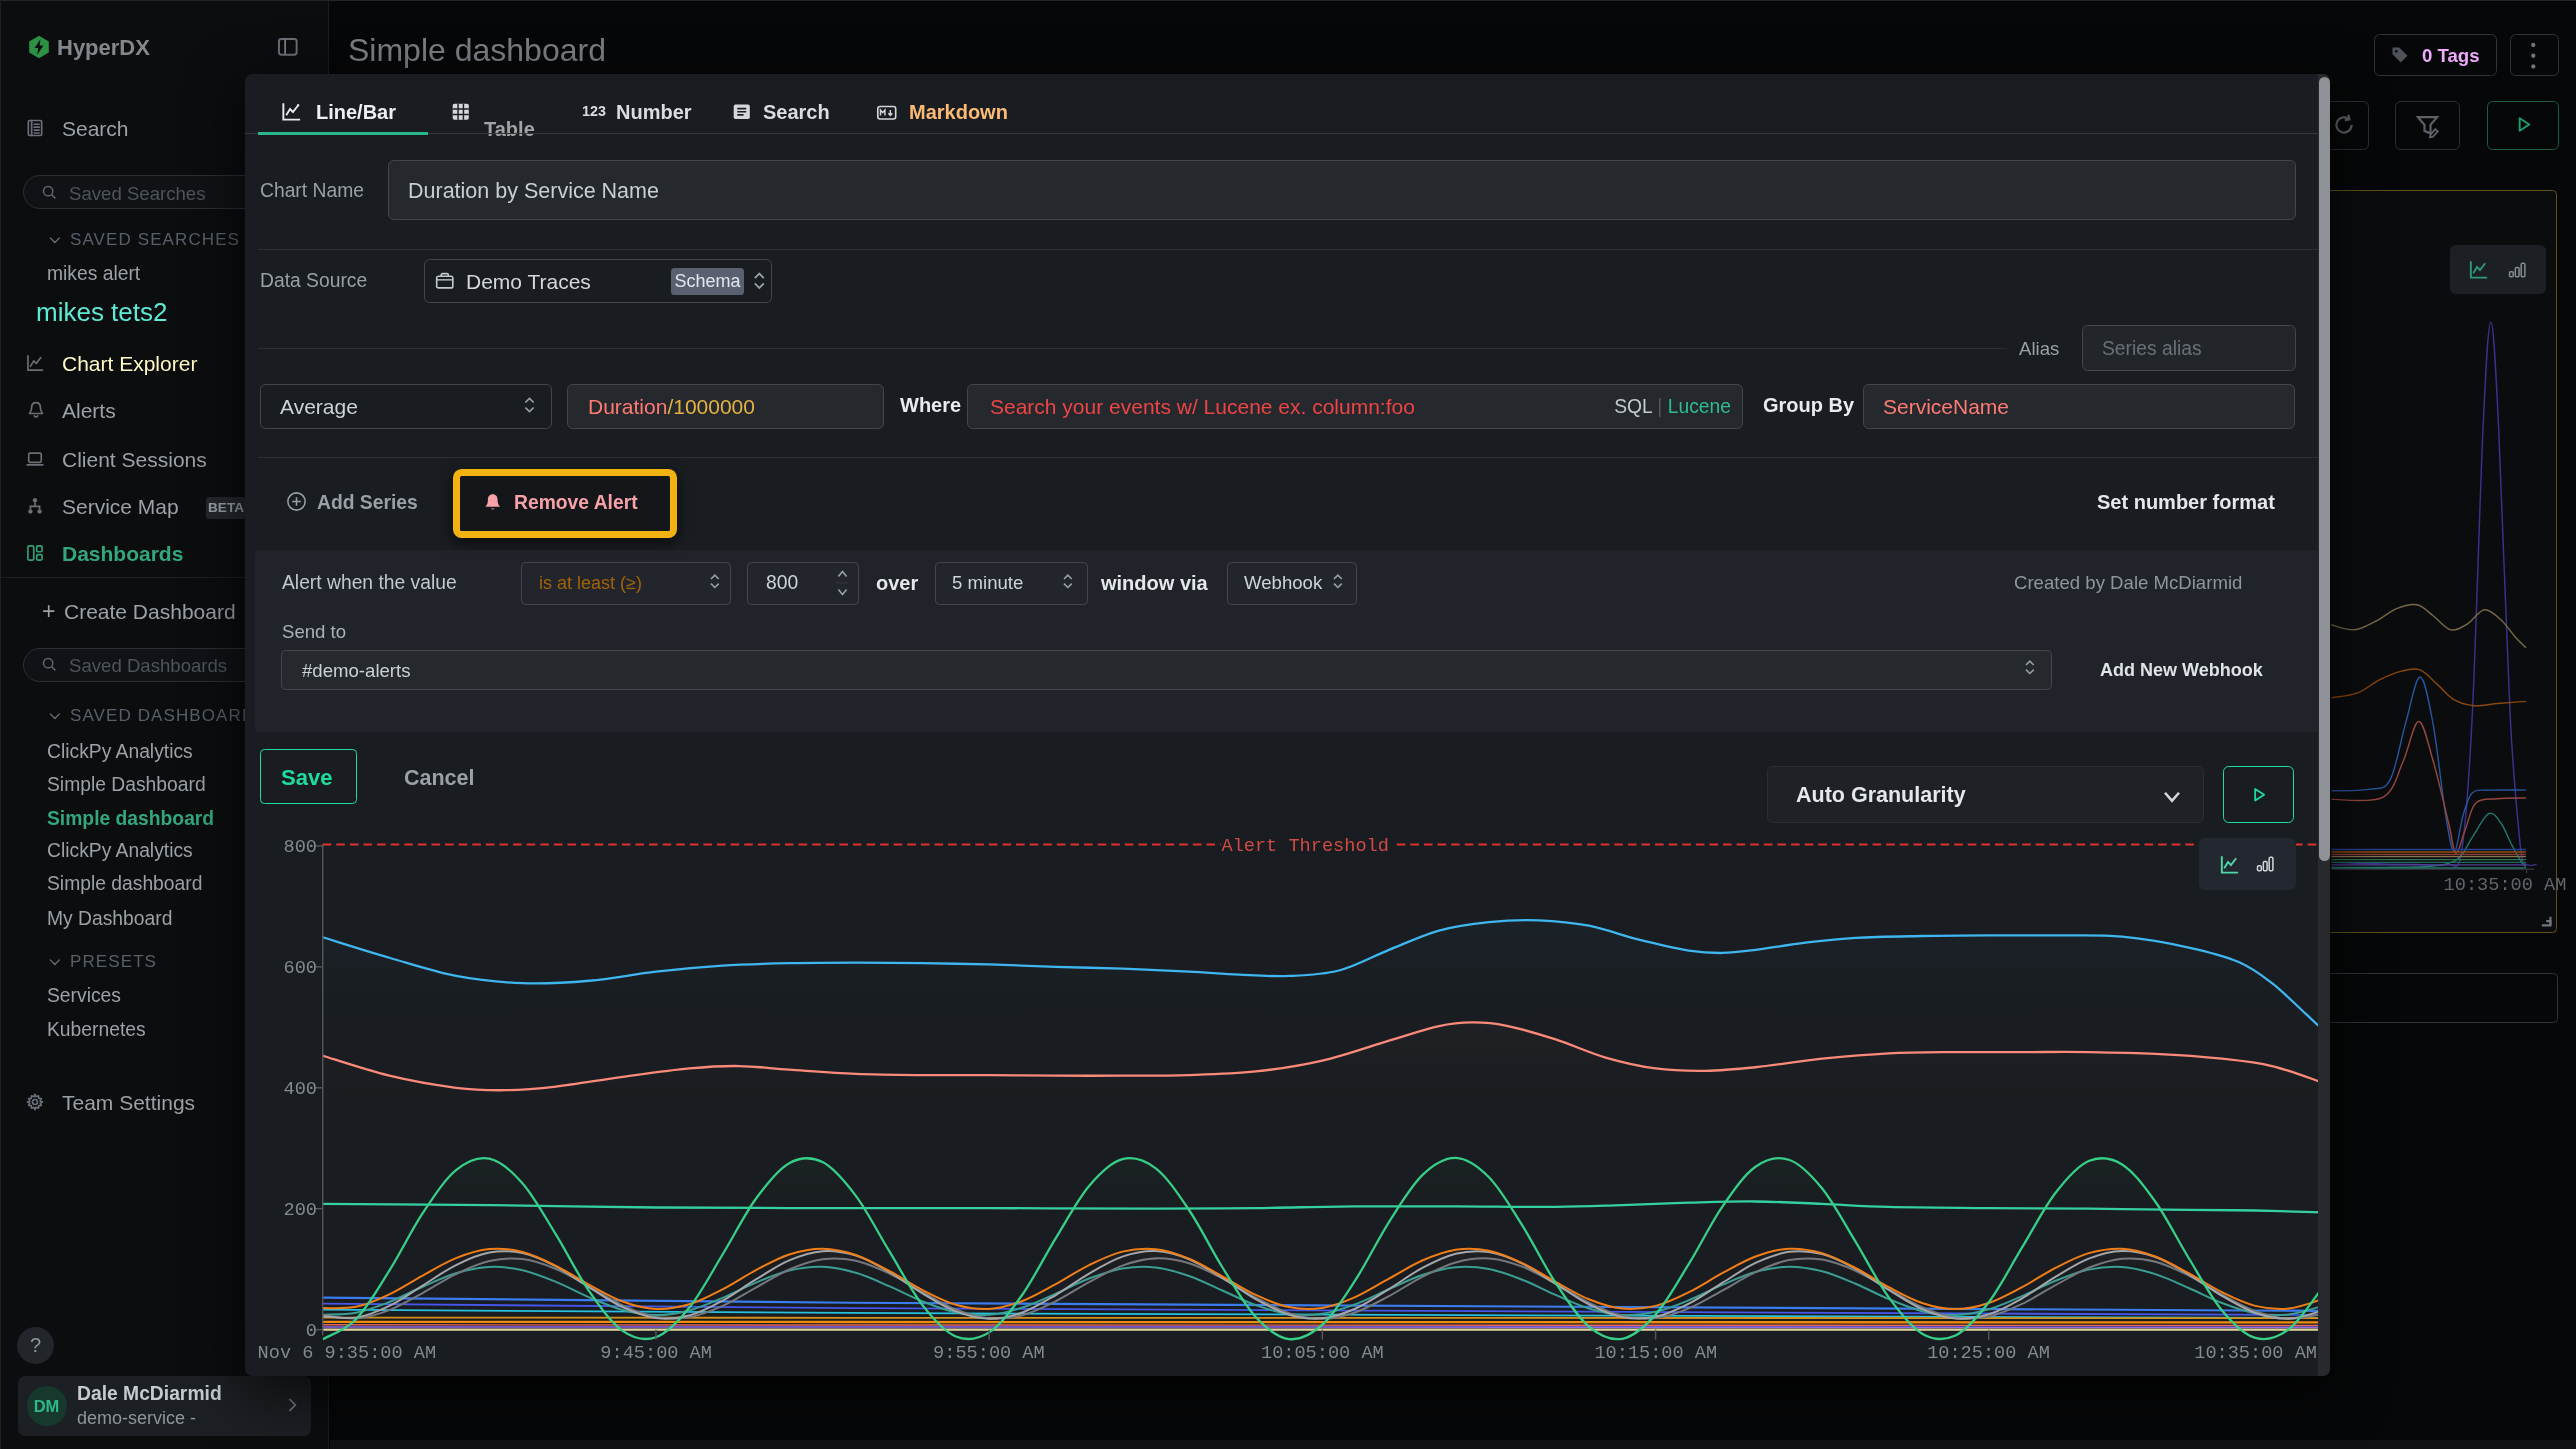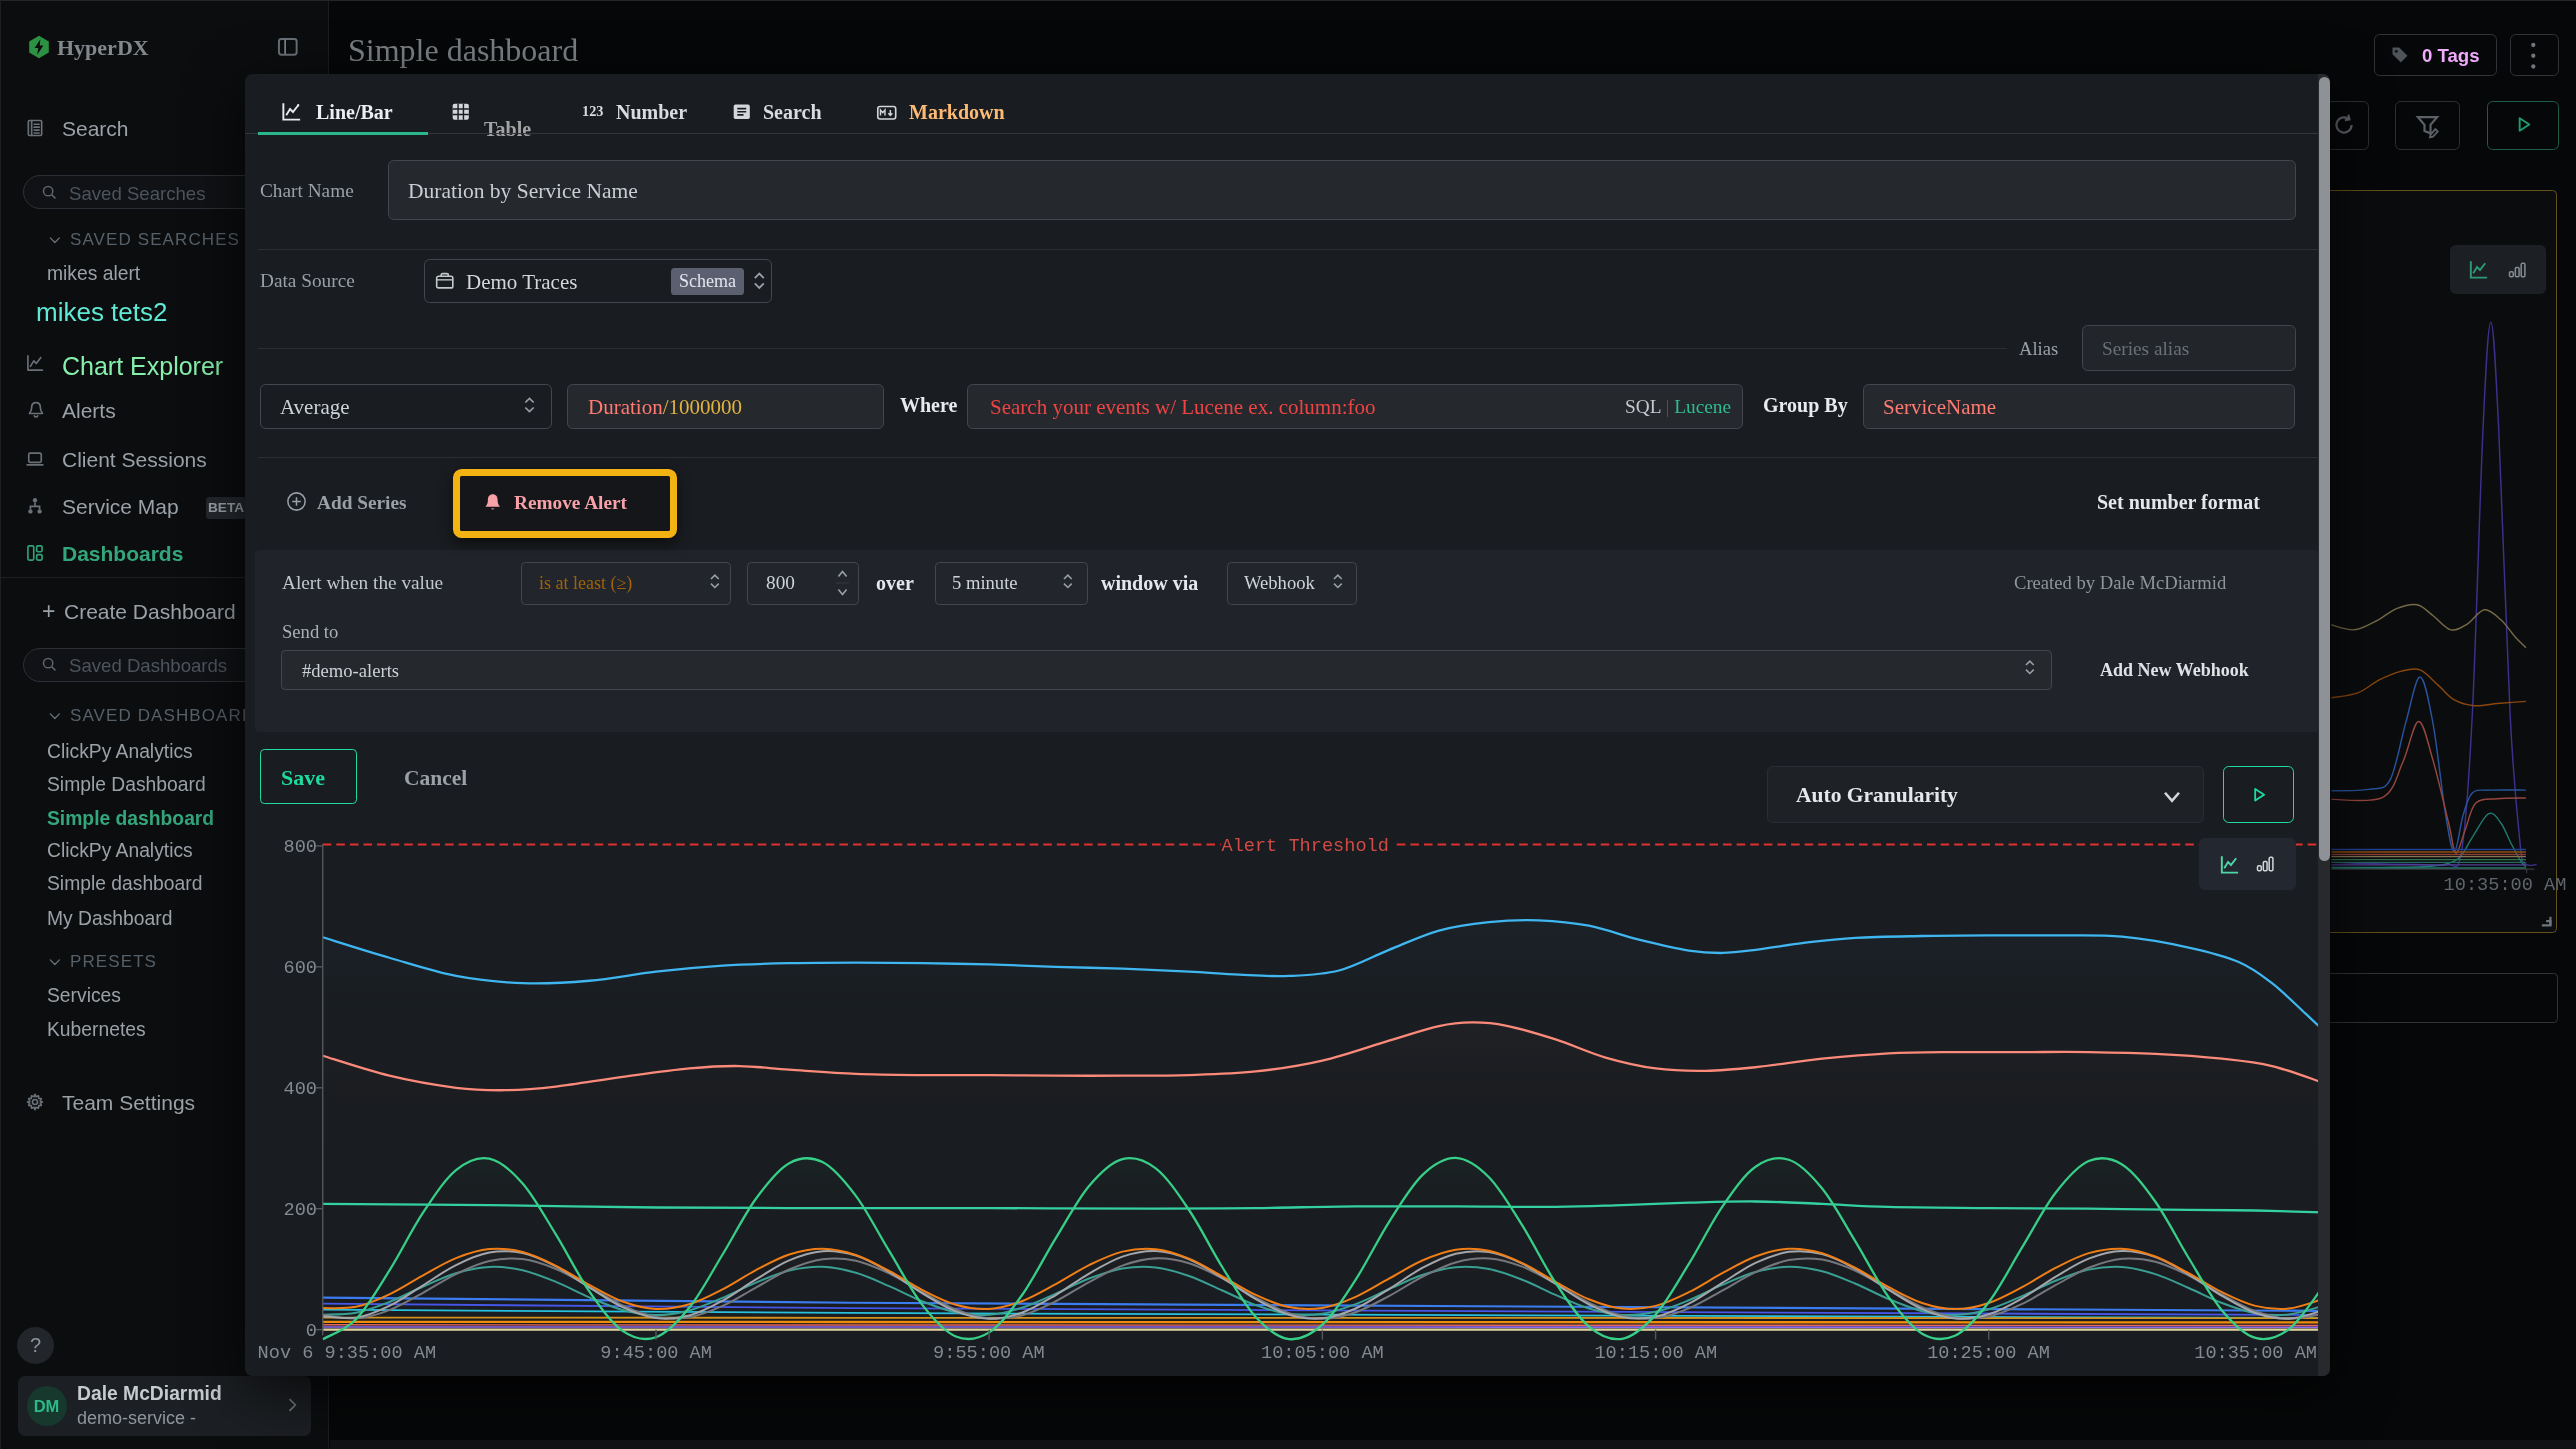--- a/index.html
+++ b/index.html
@@ -1,16 +1,16 @@
 <!DOCTYPE html>
 <html style="font-size:11.4px"><head><meta charset="utf-8"><style>
 *{margin:0;padding:0;box-sizing:border-box}
 html,body{width:2576px;height:1450px;background:#060708;overflow:hidden}
 body{font-family:"Liberation Sans",sans-serif;position:relative}
-.mono{font-family:Liberation Serif, serif}
+.mono{font-family:Liberation Sans, sans-serif}
 .abs{position:absolute}
 .ico{stroke:#697078;stroke-width:2;fill:none;stroke-linecap:round;stroke-linejoin:round}
 </style></head>
 <body>
 <div class="abs" style="left:0;top:0;width:2576px;height:1.4px;background:#232528;z-index:50"></div>
 <div class="abs" style="left:0;top:0;width:1.4px;height:1450px;background:#1e2023;z-index:50"></div>
 <div class="abs mono" style="left:348px;top:31.5px;font-size:32px;color:#7c8186;z-index:2">Simple dashboard</div>
 <div class="abs" style="left:2374px;top:34px;width:123px;height:42px;border:1.4px solid #303338;border-radius:5.7px;z-index:2"></div>
 <svg class="abs" style="left:2390px;top:45px;z-index:2" width="20" height="20" viewBox="0 0 24 24">
     <path d="M3 3 L11 3 L21 13 L13 21 L3 11 Z" fill="#4e535a"></path>
@@ -78,21 +78,21 @@
 <svg class="abs" style="left:47px;top:232px;z-index:5;" width="15.7" height="15.7" viewBox="0 0 24 24">
     <path d="M5 9 L12 16 L19 9" class="ico" stroke="#59616b"></path>
   </svg>
 <div class="abs" style="left:70px;top:230px;font-size:17px;letter-spacing:1.1px;color:#566069;z-index:5">SAVED SEARCHES</div>
 <div class="abs" style="left:47px;top:263px;font-size:19.3px;color:#9aa1a7;z-index:5">mikes alert</div>
 <div class="abs" style="left:36px;top:297px;font-size:26px;color:#5eead4;z-index:5">mikes tets2</div>
 <svg class="abs" style="left:25px;top:353px;z-index:5;" width="20" height="20" viewBox="0 0 24 24">
     <path d="M3.5 3.5 L3.5 20.5 L21 20.5" class="ico"></path>
     <path d="M6.5 16 L10.5 9.5 L13.5 12.5 L19 5.5" class="ico"></path>
   </svg>
-<div class="abs" style="left:62px;top:352px;font-size:25px;color:#86efac;z-index:5">Chart Explorer</div>
+<div class="abs" style="left:62px;top:352px;font-size:21px;color:#fef9c3;z-index:5">Chart Explorer</div>
 <svg class="abs" style="left:26px;top:400px;z-index:5;" width="20" height="20" viewBox="0 0 24 24">
     <path d="M12 3.2 C8.8 3.2 6.8 5.6 6.8 8.8 C6.8 13.5 4.8 15 4.2 16.2 L19.8 16.2 C19.2 15 17.2 13.5 17.2 8.8 C17.2 5.6 15.2 3.2 12 3.2 Z" class="ico"></path>
     <path d="M10 19 A2.2 2.2 0 0 0 14 19" class="ico"></path>
   </svg>
 <div class="abs" style="left:62px;top:399px;font-size:21px;color:#9aa1a7;z-index:5">Alerts</div>
 <svg class="abs" style="left:25px;top:449px;z-index:5;" width="20" height="20" viewBox="0 0 24 24">
     <rect x="4.5" y="5" width="15" height="11" rx="1.5" class="ico"></rect>
     <path d="M2.5 19 H21.5" class="ico"></path>
   </svg>
 <div class="abs" style="left:62px;top:448px;font-size:21px;color:#9aa1a7;z-index:5">Client Sessions</div>

